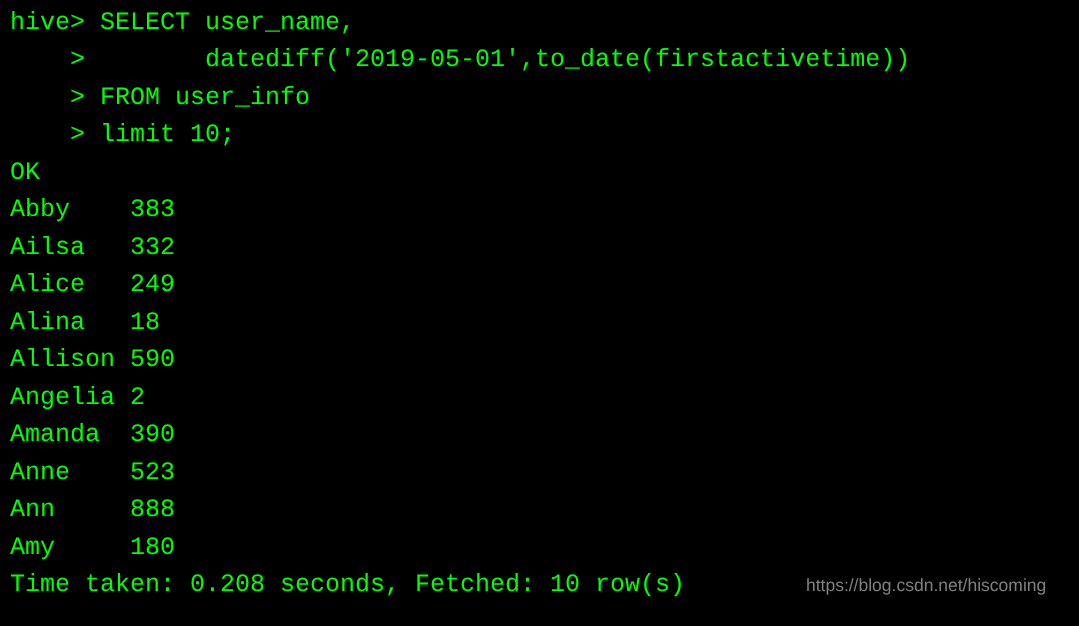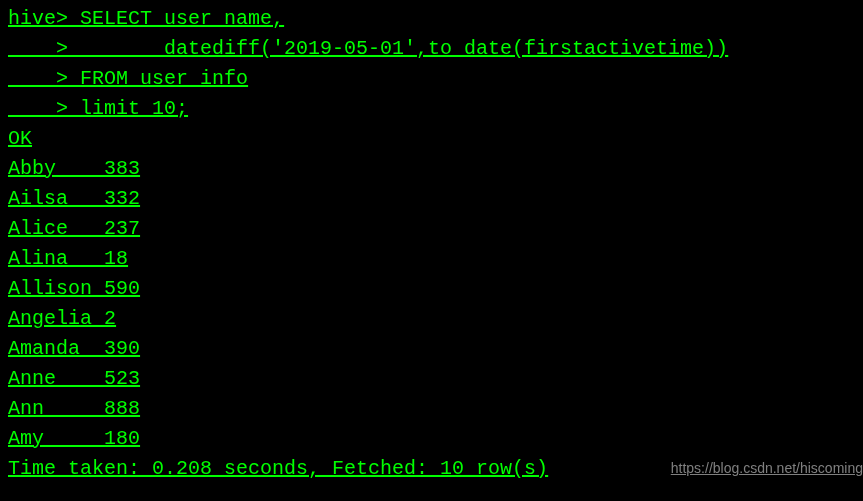--- a/index.html
+++ b/index.html
@@ -1,55 +1,54 @@
 <!DOCTYPE html>
 <html><head>
   <meta charset="utf-8">
   <style>
     * {
       margin: 0;
       padding: 0;
       box-sizing: border-box;
-      text-decoration: underline;
     }
     body {
       background-color: #000000;
       font-family: 'Courier New', Consolas, monospace;
       font-size: 20px;
       color: #00ff00;
       padding: 4px 8px;
       width: 863px;
       height: 501px;
       overflow: hidden;
       line-height: 1.5;
       position: relative;
     }
     .terminal-line {
       white-space: pre;
     }
     .watermark {
       position: absolute;
-      right: 0;
+      right: 26px;
       bottom: 22px;
       color: #808080;
       font-size: 14px;
       font-family: Arial, sans-serif;
     }
   </style>
 </head>
 <body>
 
 <div class="terminal-line">hive&gt; SELECT user_name,</div>
 <div class="terminal-line">    &gt;        datediff('2019-05-01',to_date(firstactivetime))</div>
 <div class="terminal-line">    &gt; FROM user_info</div>
 <div class="terminal-line">    &gt; limit 10;</div>
 <div class="terminal-line">OK</div>
 <div class="terminal-line">Abby    383</div>
 <div class="terminal-line">Ailsa   332</div>
-<div class="terminal-line">Alice   237</div>
+<div class="terminal-line">Alice   249</div>
 <div class="terminal-line">Alina   18</div>
 <div class="terminal-line">Allison 590</div>
 <div class="terminal-line">Angelia 2</div>
 <div class="terminal-line">Amanda  390</div>
 <div class="terminal-line">Anne    523</div>
 <div class="terminal-line">Ann     888</div>
 <div class="terminal-line">Amy     180</div>
 <div class="terminal-line">Time taken: 0.208 seconds, Fetched: 10 row(s)</div>
 
 <div class="watermark">https://blog.csdn.net/hiscoming</div>

